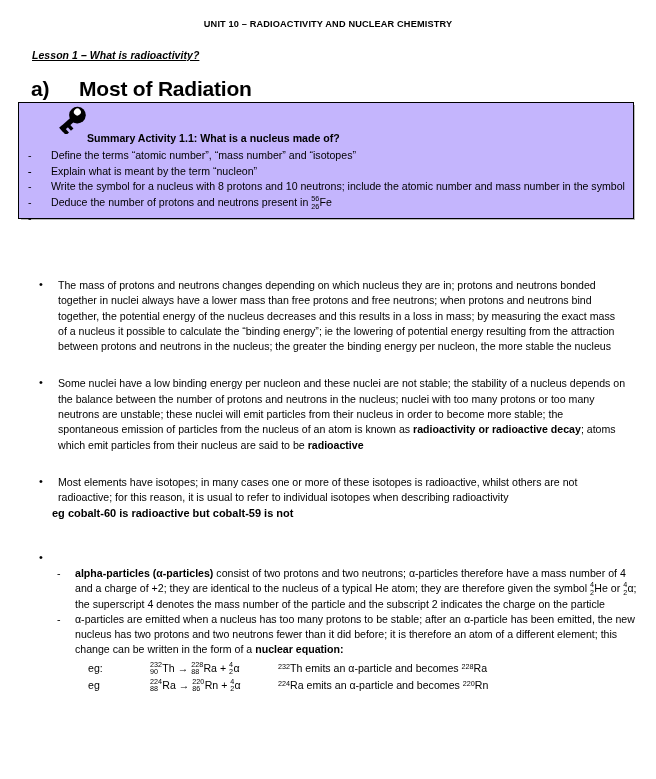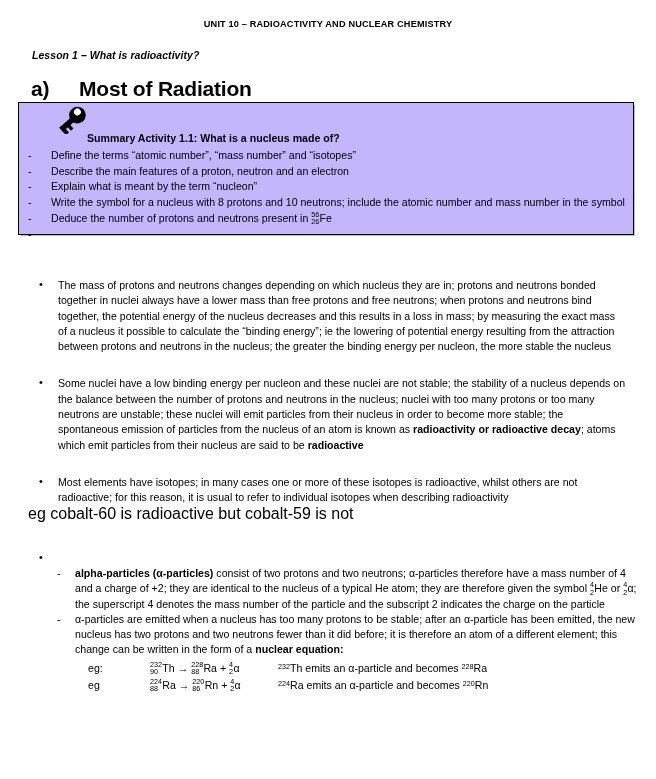--- a/index.html
+++ b/index.html
@@ -33,20 +33,21 @@
     line-height: 11px;
   }
 
   
   .lesson-line {
     margin: 19px 1px 0 16px;
     font-size: 10.5px;
     font-weight: bold;
     font-style: italic;
     letter-spacing: 0.05px;
+    text-decoration: underline;
   }
 
   
   .section-heading {
     margin: 16px 0 0 15px;
     font-size: 21px;
     font-weight: bold;
     letter-spacing: -0.2px;
     display: flex;
     align-items: baseline;
@@ -125,23 +126,24 @@
     position: absolute;
     left: 1px;
     top: -1px;
     font-size: 11px;
   }
   .gap-sm { height: 15px; }
   .gap-md { height: 22px; }
   .gap-lg { height: 30px; }
 
   .eg-line {
-    margin: 0 0 0 28px;
-    font-size: 16px;
+    margin: 0 0 0 52px;
+    font-size: 11px;
     line-height: 15.3px;
+    font-weight: bold;
   }
 
   
   .sub-item {
     position: relative;
     margin: 0 18px 0 57px;
     padding-left: 18px;
     font-size: 10.6px;
     line-height: 15.3px;
   }
@@ -212,21 +214,20 @@
       </svg>
     </div>
     <div class="activity-title">Summary Activity 1.1: What is a nucleus made of?</div>
     <ul class="dash-list">
       <li>
         <span class="dash">-</span>
         <span>Define the terms “atomic number”, “mass number” and “isotopes”</span>
       </li>
       <li>
         <span class="dash">-</span>
-        <span>Describe the main features of a proton, neutron and an electron</span>
       </li>
       <li>
         <span class="dash">-</span>
         <span>Explain what is meant by the term “nucleon”</span>
       </li>
       <li>
         <span class="dash">-</span>
         <span>Write the symbol for a nucleus with 8 protons and 10 neutrons; include the atomic number and mass number in the symbol</span>
       </li>
       <li>

